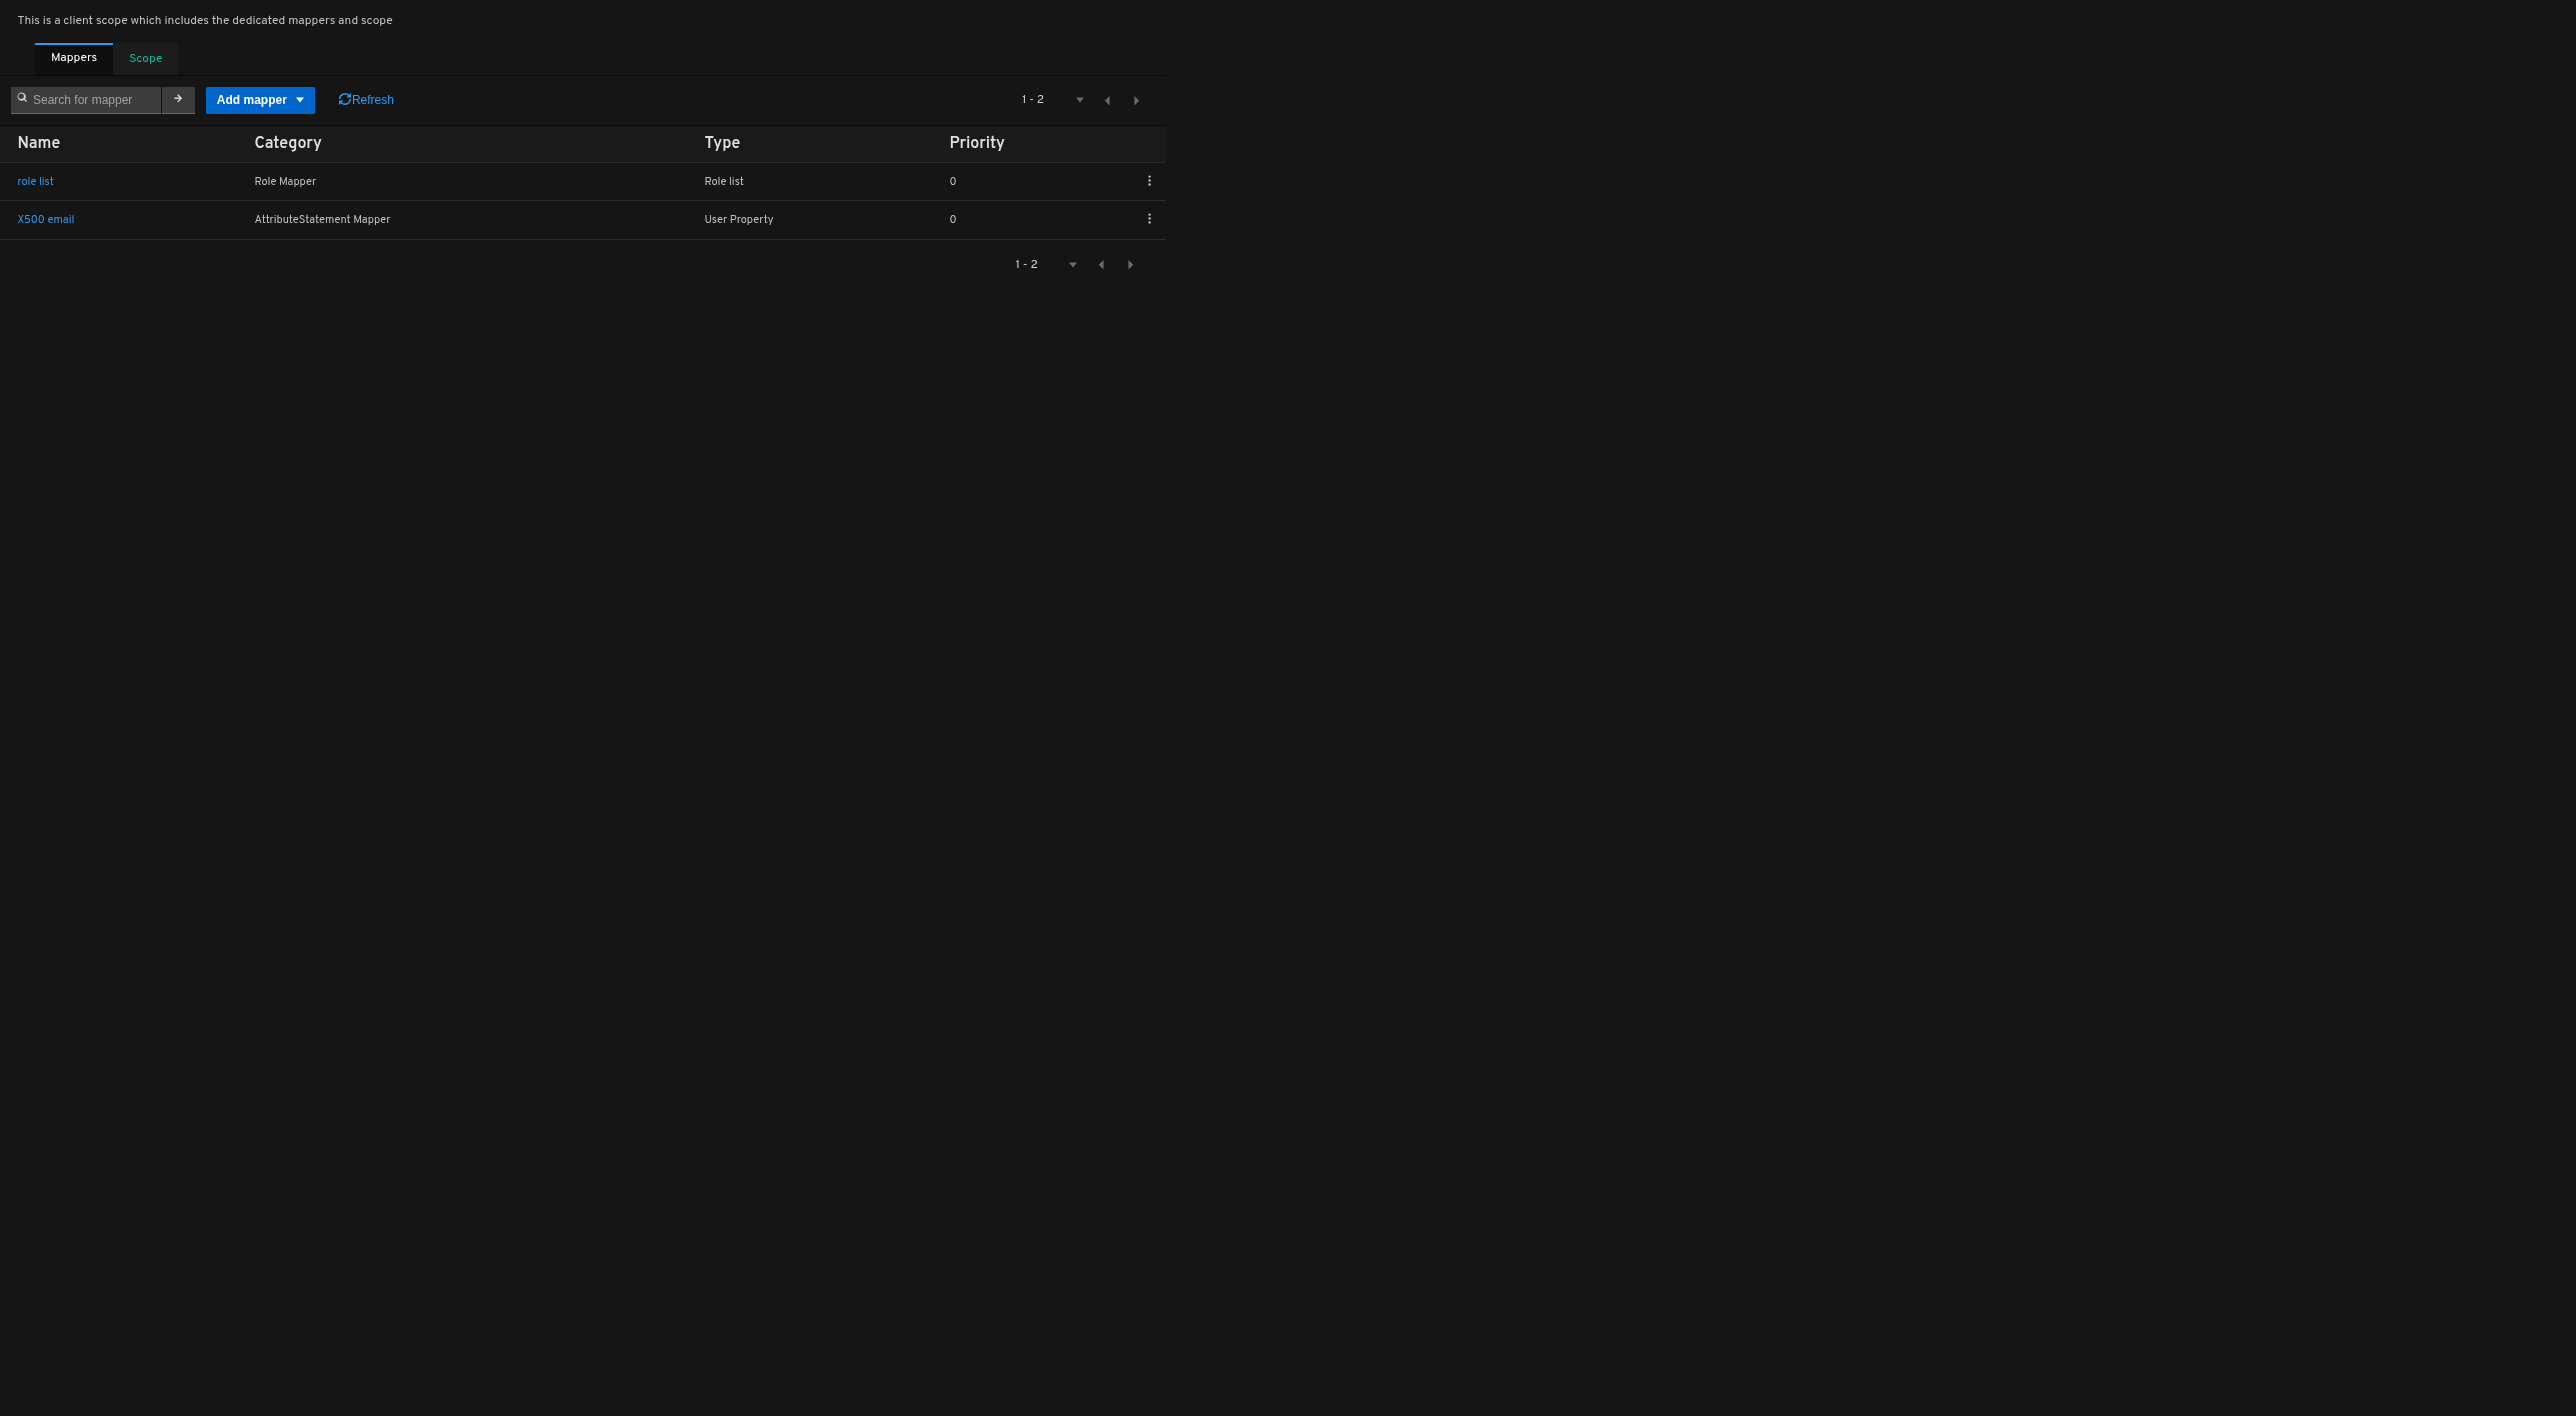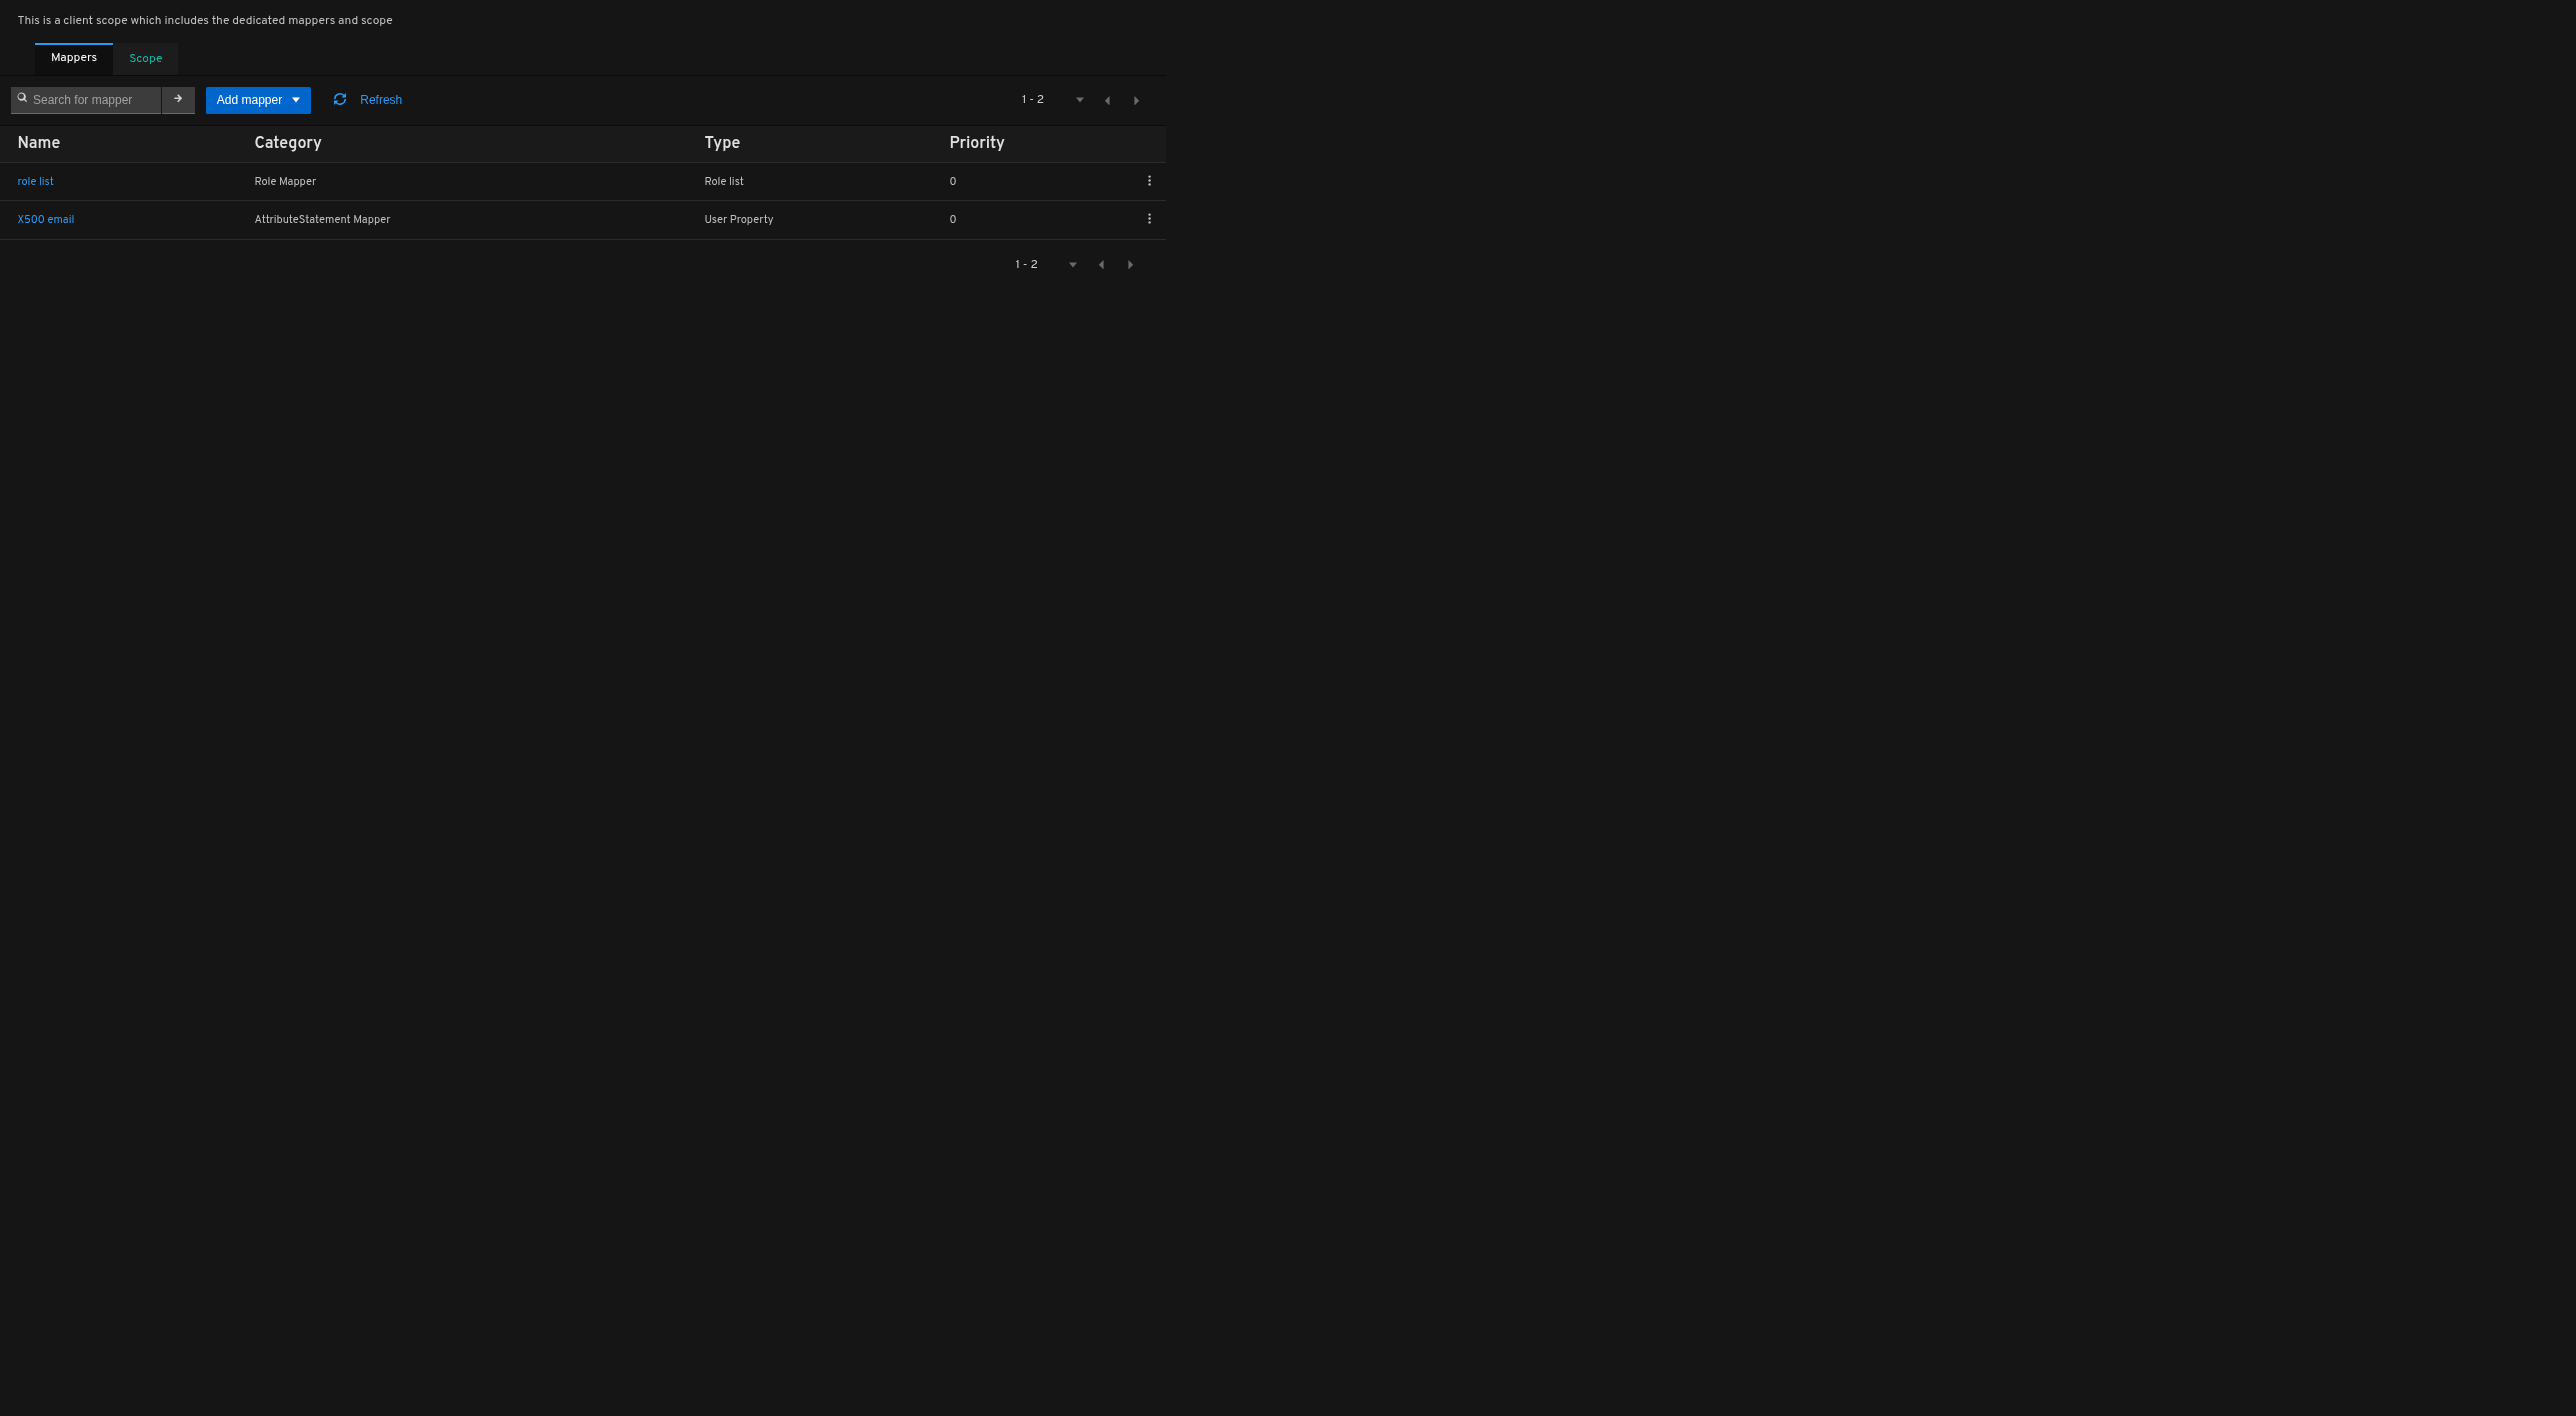--- a/index.html
+++ b/index.html
@@ -115,30 +115,31 @@
     background: #0066cc;
     color: #fff;
     border: none;
     padding: 6.3px 11px;
     font-size: 12px;
     cursor: pointer;
     display: flex;
     align-items: flex-end;
     gap: 9.5px;
     border-radius: 1.6px;
+    font-weight: bold;
   }
   .btn-link {
     background: none;
     border: none;
     color: #2b9af3;
     font-size: 12px;
     cursor: pointer;
     display: flex;
     align-items: center;
-    gap: 14px;
+    gap: 1px;
     margin-left: 12.6px;
   }
   .toolbar-spacer { flex: 1; }
   .pagination {
     display: flex;
     align-items: center;
     gap: 3.2px;
     color: #d2d2d2;
     font-size: 12px;
     padding-right: 6.3px;

